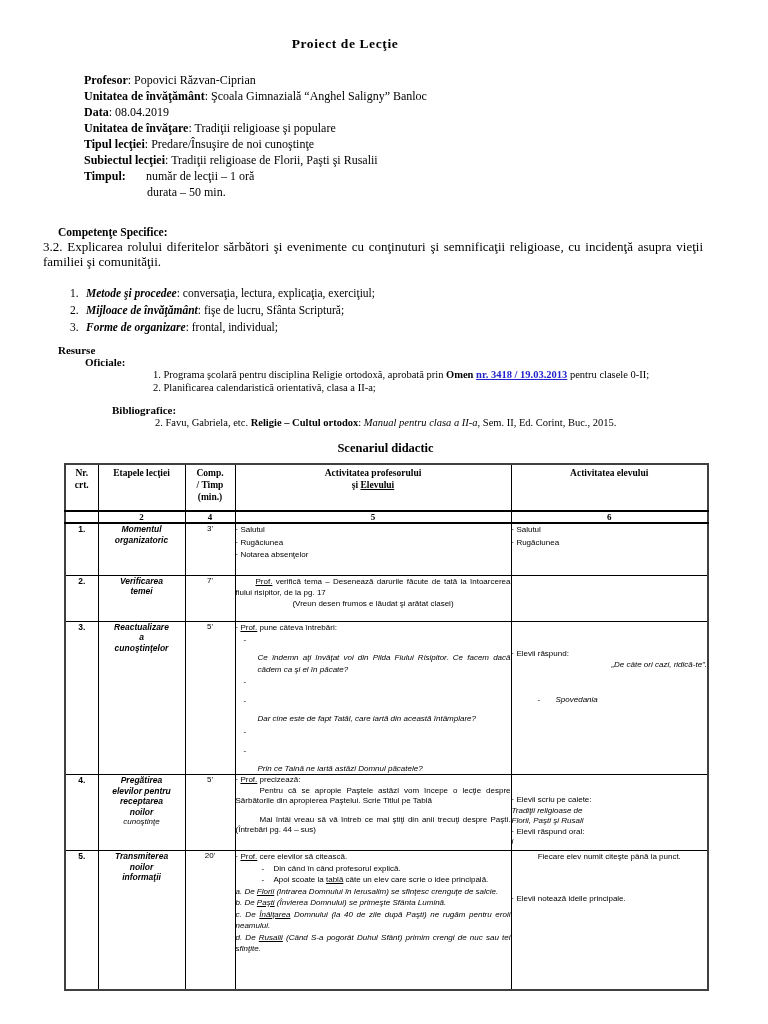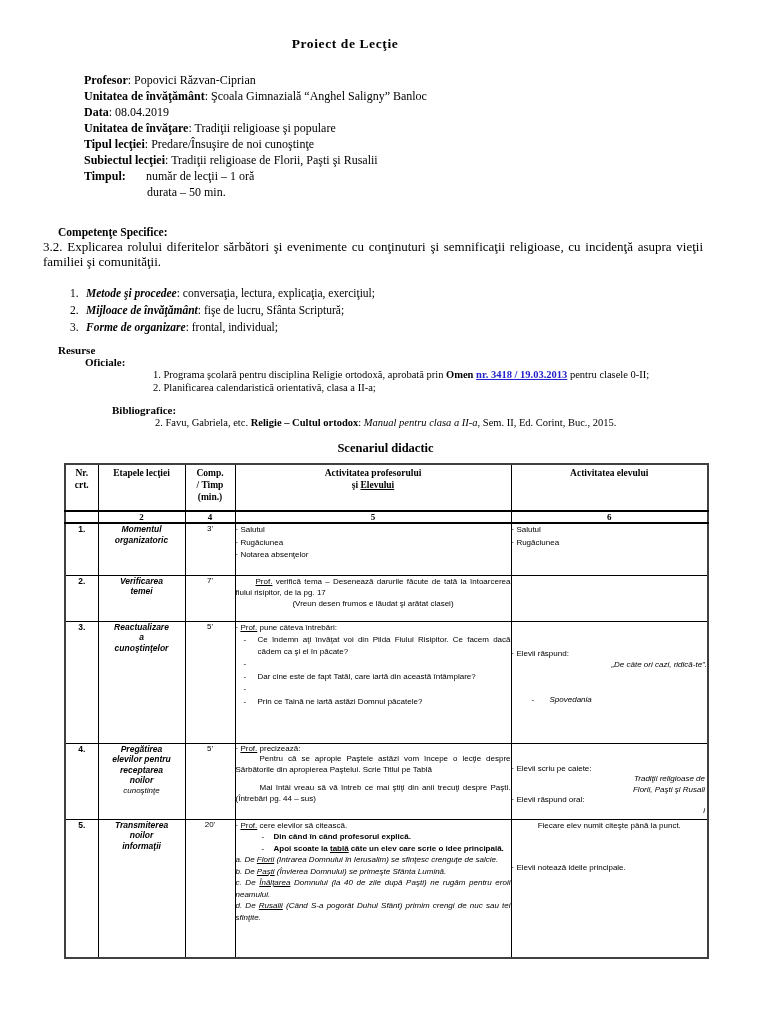--- a/index.html
+++ b/index.html
@@ -43,31 +43,31 @@
   .just{text-align:justify;}
   .ctr{text-align:center;}
   .rt{text-align:right;}
   .ti20{text-indent:20px;}
   .ti24{text-indent:24px;}
   tr.r3 td.cprof{line-height:11.5px;}
   tr.r4 td.cprof,tr.r4 td.celev{line-height:10.5px;}
   tr.r5 td.cprof{line-height:11.5px;}
   .qrow{display:flex;margin-left:8px;margin-top:1px;}
   .qdash{flex:0 0 14px;}
-  .qtxt{flex:1;text-align:justify;}
+  .qtxt{flex:1;text-align:justify;font-style:italic;margin-top:18px;}
   .drow{display:flex;margin-left:26px;}
   .ddash{flex:0 0 12px;}
-  .dtxt{flex:1;text-align:justify;font-weight:bold;}
+  .dtxt{flex:1;text-align:justify;}
   .mt26{margin-top:26px;}
   .mt20{margin-top:20px;}
   .mt14{margin-top:31px;}
   .gap8{height:8px;}
-  .spv{margin-left:20px;margin-top:24px;}
+  .spv{margin-left:26px;margin-top:24px;}
   .spv .dsh{display:inline-block;width:18px;}
-  .rnote{text-align:right;font-style:italic;padding-right:2px;}
+  .rnote{font-style:italic;padding-right:2px;}
 </style>
 </head>
 <body>
 
 <div class="title">Proiect de Lecţie</div>
 
 <div class="hdr">
   <div><span class="lbl">Profesor</span><span>: </span><span>Popovici Răzvan-Ciprian</span></div>
   <div><span class="lbl">Unitatea de învăţământ</span><span>: </span><span class="it">Şcoala Gimnazială “Anghel Saligny” Banloc</span></div>
   <div><span class="lbl">Data</span><span>: </span><span class="it">08.04.2019</span></div>

